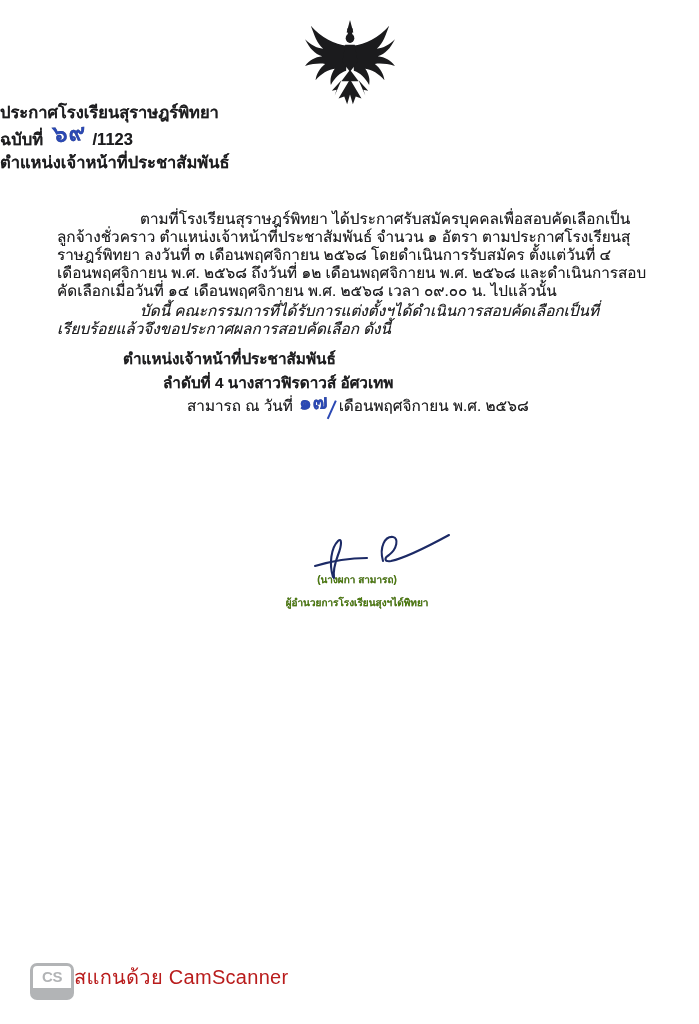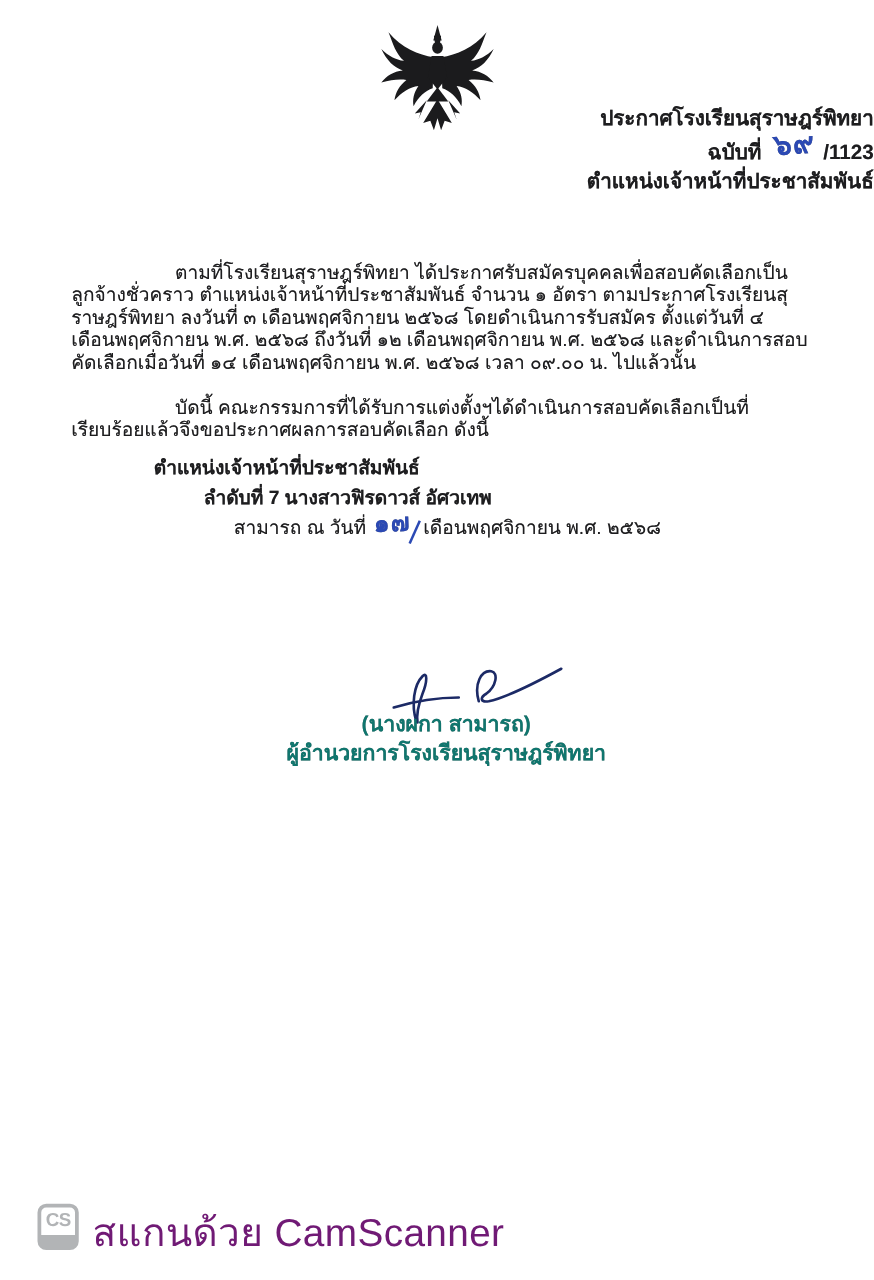--- a/index.html
+++ b/index.html
@@ -6,55 +6,55 @@
   body{
     width:699px;height:1024px;background:#ffffff;position:relative;overflow:hidden;
     font-family:"Liberation Sans", sans-serif;
     -webkit-font-smoothing:antialiased;
   }
   .page{position:absolute;inset:0;background:#ffffff;}
   
   .emblem{position:absolute;top:20px;left:50%;transform:translateX(-50%);width:96px;height:88px;}
   .emblem svg{width:100%;height:100%;}
   
-  .title-block{position:absolute;top:84px;left:0;right:0;text-align:right;
+  .title-block{position:absolute;top:101px;left:0;right:0;text-align:left;
     font-weight:bold;font-size:16.5px;line-height:23.5px;color:#1d1d1f;
     text-shadow:0 0 .5px rgba(20,20,20,.55);}
   .hand-blue{
     color:#2b49b4;font-weight:bold;font-size:23px;
     display:inline-block;transform:rotate(-4deg) translateY(-4px);
     font-family:"DejaVu Serif", serif;letter-spacing:1px;margin:0 6px 0 10px;
   }
   .hand-blue.small{font-size:20px;margin:0 2px 0 6px;transform:rotate(-2deg) translateY(-2px);}
   .hand-slash{display:inline-block;width:2px;height:20px;background:#2b49b4;
     transform:rotate(24deg) translateY(3px);margin:0 5px 0 1px;vertical-align:middle;}
   
   .body-block{position:absolute;left:57px;top:210px;width:592px;
     font-size:15.3px;line-height:18px;color:#1d1d1f;
     text-shadow:0 0 .45px rgba(20,20,20,.5);}
   .para{margin:0;text-indent:83px;}
-  .para+.para{margin-top:18px;}
+  .para+.para{margin-top:2px;font-style:italic;}
   .pos-heading{margin:12px 0 0 66px;font-weight:bold;}
   .result-line{margin:6px 0 0 106px;font-weight:bold;}
   .para-report{margin-top:22px;}
   .date-line{margin:3px 0 0 130px;white-space:nowrap;}
   
   .signature-svg{position:absolute;left:303px;top:530px;width:152px;height:50px;}
   .signer{position:absolute;left:217px;top:568px;width:280px;text-align:center;
-    font-size:17px;line-height:23px;color:#0f766e;font-weight:bold;
+    font-size:10px;line-height:23px;color:#4d7c0f;font-weight:bold;
     text-shadow:0 0 .45px rgba(20,20,20,.5);}
   
   .footer{position:absolute;left:0;right:0;top:952px;height:72px;background:#ffffff;}
-  .cs-badge{position:absolute;left:30px;top:11px;width:33px;height:37px;
+  .cs-badge{position:absolute;left:30px;top:11px;width:44px;height:37px;
     border:3px solid #b2b4b6;border-radius:7px;box-sizing:border-box;background:#fff;}
   .cs-badge .cs-text{position:absolute;top:2px;left:0;right:0;text-align:center;
     font-weight:bold;font-size:15px;color:#b2b4b6;letter-spacing:-0.5px;}
   .cs-badge .cs-strip{position:absolute;left:-1px;right:-1px;bottom:-1px;height:10px;
     background:#b2b4b6;border-radius:0 0 5px 5px;}
-  .cs-label{position:absolute;left:74px;top:9px;font-size:31px;color:#701a75;
+  .cs-label{position:absolute;left:74px;top:9px;font-size:20px;color:#b91c1c;
     letter-spacing:.3px;}
 </style>
 </head>
 <body>
 
 <div class="page">
 
   <div class="emblem">
     <svg viewBox="0 0 100 92" xmlns="http://www.w3.org/2000/svg" fill="#1b1b1d">
 
@@ -83,37 +83,37 @@
     <div>
       <span>ฉบับที่</span><span class="hand-blue">๖๙</span><span>/1123</span>
     </div>
     <div>ตำแหน่งเจ้าหน้าที่ประชาสัมพันธ์</div>
   </div>
 
   <div class="body-block">
     <p class="para">ตามที่โรงเรียนสุราษฎร์พิทยา ได้ประกาศรับสมัครบุคคลเพื่อสอบคัดเลือกเป็นลูกจ้างชั่วคราว ตำแหน่งเจ้าหน้าที่ประชาสัมพันธ์ จำนวน ๑ อัตรา ตามประกาศโรงเรียนสุราษฎร์พิทยา ลงวันที่ ๓ เดือนพฤศจิกายน ๒๕๖๘ โดยดำเนินการรับสมัคร ตั้งแต่วันที่ ๔ เดือนพฤศจิกายน พ.ศ. ๒๕๖๘ ถึงวันที่ ๑๒ เดือนพฤศจิกายน พ.ศ. ๒๕๖๘ และดำเนินการสอบคัดเลือกเมื่อวันที่ ๑๔ เดือนพฤศจิกายน พ.ศ. ๒๕๖๘ เวลา ๐๙.๐๐ น. ไปแล้วนั้น</p>
     <p class="para">บัดนี้ คณะกรรมการที่ได้รับการแต่งตั้งฯได้ดำเนินการสอบคัดเลือกเป็นที่เรียบร้อยแล้วจึงขอประกาศผลการสอบคัดเลือก ดังนี้</p>
     <div class="pos-heading">ตำแหน่งเจ้าหน้าที่ประชาสัมพันธ์</div>
-    <div class="result-line">ลำดับที่ 7 นางสาวฟิรดาวส์  อัศวเทพ</div>
+    <div class="result-line">ลำดับที่ 4 นางสาวฟิรดาวส์  อัศวเทพ</div>
     <div class="date-line">
       <span>สามารถ ณ วันที่</span><span class="hand-blue small">๑๗</span><span class="hand-slash"></span><span>เดือนพฤศจิกายน  พ.ศ. ๒๕๖๘</span>
     </div>
   </div>
 
   <svg class="signature-svg" viewBox="0 0 152 50" xmlns="http://www.w3.org/2000/svg">
     <g fill="none" stroke="#1c2a66" stroke-width="2.1" stroke-linecap="round">
       <path d="M30 47 C26 34 28 18 35 11 C39 7 39 15 35 25 C32 33 30 41 31 48"></path>
       <path d="M12 36 C32 30 50 28 64 28"></path>
       <path d="M80 31 C76 17 82 6 90 7 C96 8 94 19 86 25 C81 28 81 32 88 31 C102 28 124 17 146 5"></path>
     </g>
   </svg>
 
   <div class="signer">
     <div>(นางผกา  สามารถ)</div>
-    <div>ผู้อำนวยการโรงเรียนสุราษฎร์พิทยา</div>
+    <div>ผู้อำนวยการโรงเรียนสุงฯได์พิทยา</div>
   </div>
 
   <div class="footer">
     <div class="cs-badge">
       <div class="cs-text">CS</div>
       <div class="cs-strip"></div>
     </div>
     <div class="cs-label">สแกนด้วย CamScanner</div>
   </div>
 

